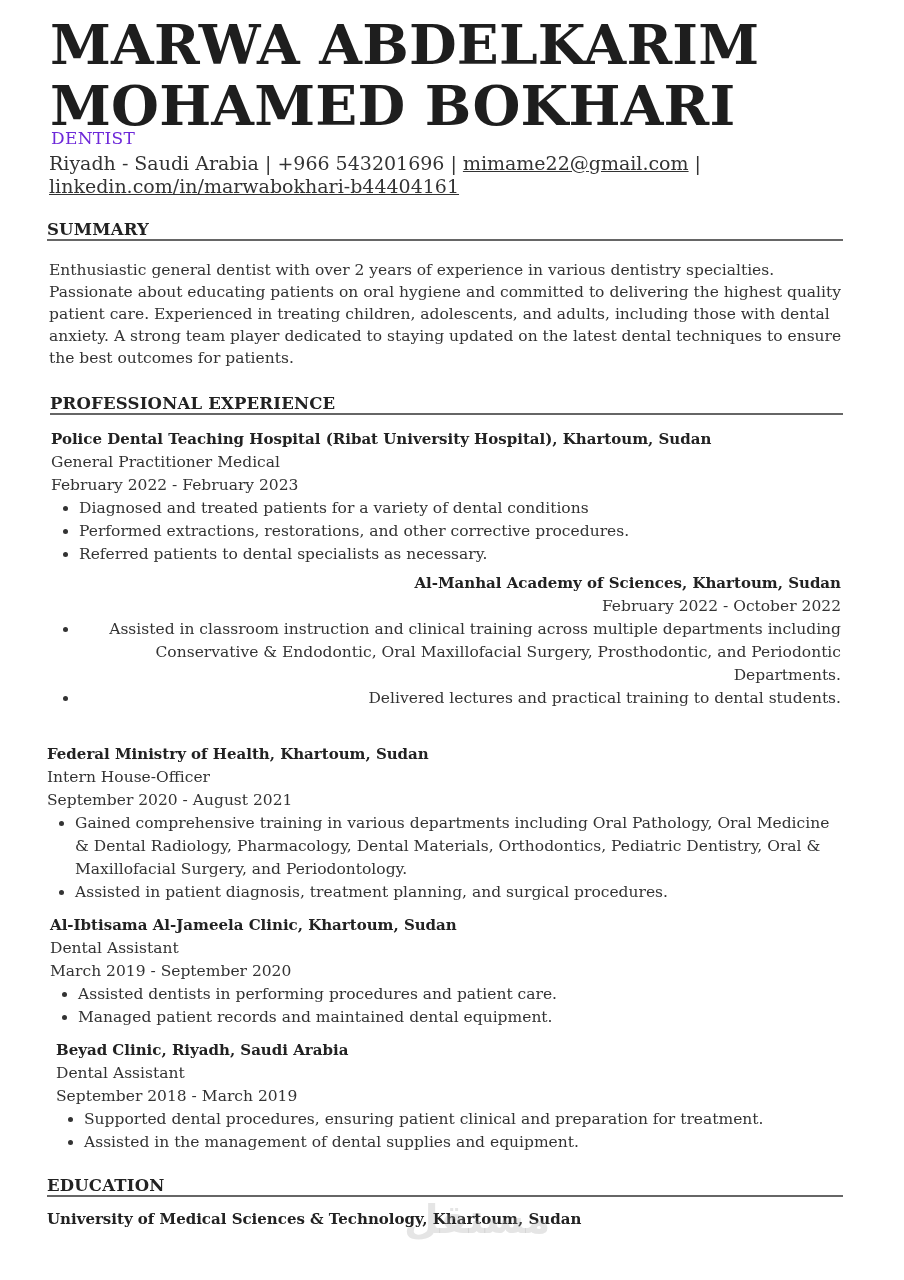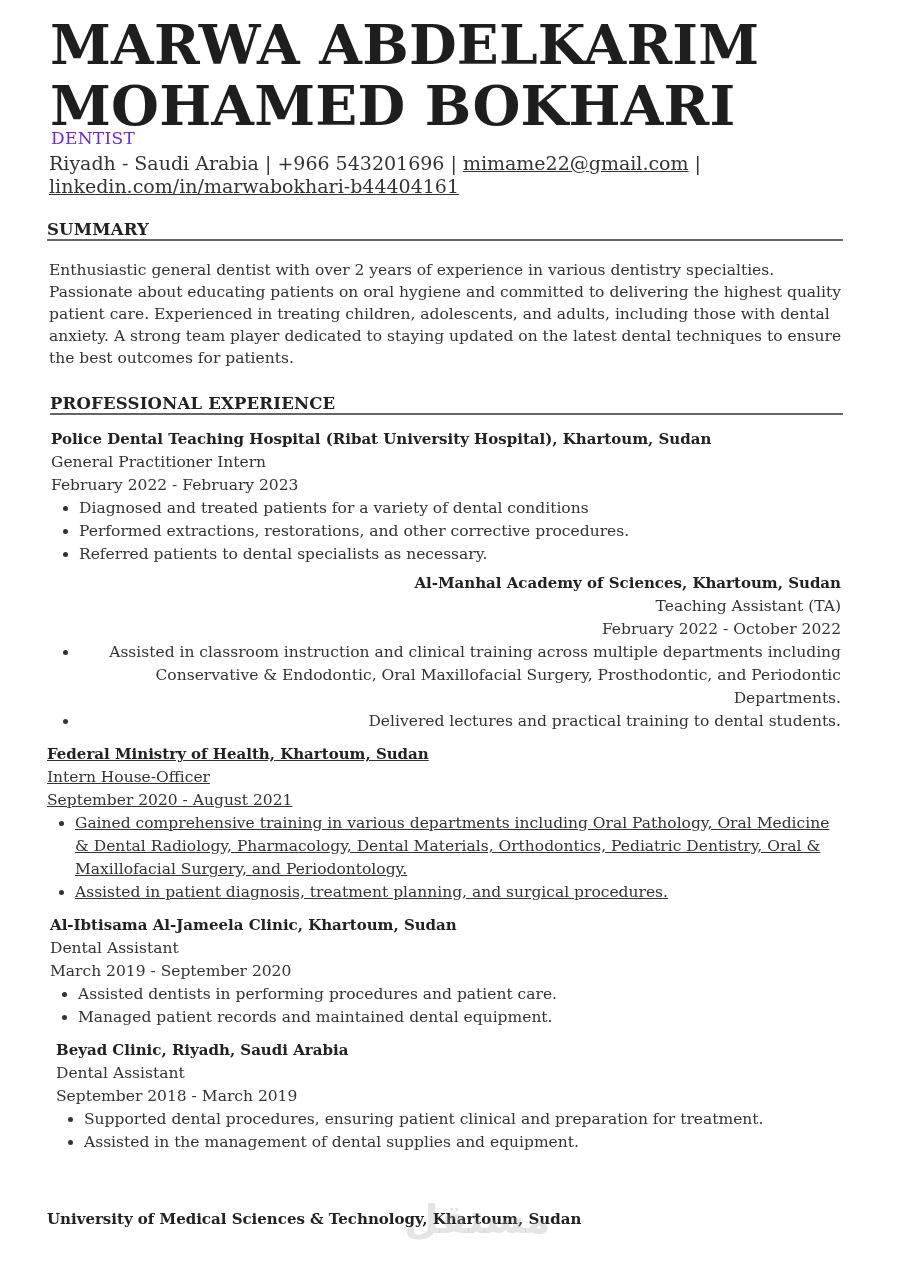--- a/index.html
+++ b/index.html
@@ -60,40 +60,39 @@
     <a>linkedin.com/in/marwabokhari-b44404161</a>
   </div>
 
   <div class="section-head" style="top:220px;">SUMMARY</div>
   <p class="summary-text">Enthusiastic general dentist with over 2 years of experience in various dentistry specialties. Passionate about educating patients on oral hygiene and committed to delivering the highest quality patient care. Experienced in treating children, adolescents, and adults, including those with dental anxiety. A strong team player dedicated to staying updated on the latest dental techniques to ensure the best outcomes for patients.</p>
 
   <div class="section-head" style="top:394px; left:50px; width:793px;">PROFESSIONAL EXPERIENCE</div>
 
   <div class="job" style="left:51px; top:428px;">
     <div class="employer">Police Dental Teaching Hospital (Ribat University Hospital), Khartoum, Sudan</div>
-    <div>General Practitioner Intern</div>
+    <div>General Practitioner Medical</div>
     <div>February 2022 - February 2023</div>
     <ul>
       <li>Diagnosed and treated patients for a variety of dental conditions</li>
       <li>Performed extractions, restorations, and other corrective procedures.</li>
       <li>Referred patients to dental specialists as necessary.</li>
     </ul>
   </div>
 
   <div class="job" style="left:51px; top:572px; width:790px;text-align:right;">
     <div class="employer">Al-Manhal Academy of Sciences, Khartoum, Sudan</div>
-    <div>Teaching Assistant (TA)</div>
     <div>February 2022 - October 2022</div>
     <ul>
       <li>Assisted in classroom instruction and clinical training across multiple departments including Conservative &amp; Endodontic, Oral Maxillofacial Surgery, Prosthodontic, and Periodontic Departments.</li>
       <li>Delivered lectures and practical training to dental students.</li>
     </ul>
   </div>
 
-  <div class="job" style="left:47px; top:743px; width:800px;text-decoration:underline;">
+  <div class="job" style="left:47px; top:743px; width:800px;">
     <div class="employer">Federal Ministry of Health, Khartoum, Sudan</div>
     <div>Intern House-Officer</div>
     <div>September 2020 - August 2021</div>
     <ul>
       <li>Gained comprehensive training in various departments including Oral Pathology, Oral Medicine &amp; Dental Radiology, Pharmacology, Dental Materials, Orthodontics, Pediatric Dentistry, Oral &amp; Maxillofacial Surgery, and Periodontology.</li>
       <li>Assisted in patient diagnosis, treatment planning, and surgical procedures.</li>
     </ul>
   </div>
 
   <div class="job" style="left:50px; top:914px;">
@@ -109,18 +108,19 @@
   <div class="job" style="left:56px; top:1039px;">
     <div class="employer">Beyad Clinic, Riyadh, Saudi Arabia</div>
     <div>Dental Assistant</div>
     <div>September 2018 - March 2019</div>
     <ul>
       <li>Supported dental procedures, ensuring patient clinical and preparation for treatment.</li>
       <li>Assisted in the management of dental supplies and equipment.</li>
     </ul>
   </div>
 
+  <div class="section-head" style="top:1176px;">EDUCATION</div>
   <div class="edu">
     <div class="bold">University of Medical Sciences &amp; Technology, Khartoum, Sudan</div>
   </div>
 
   <div class="watermark">مستقل</div>
 </div>
 
 </body></html>

